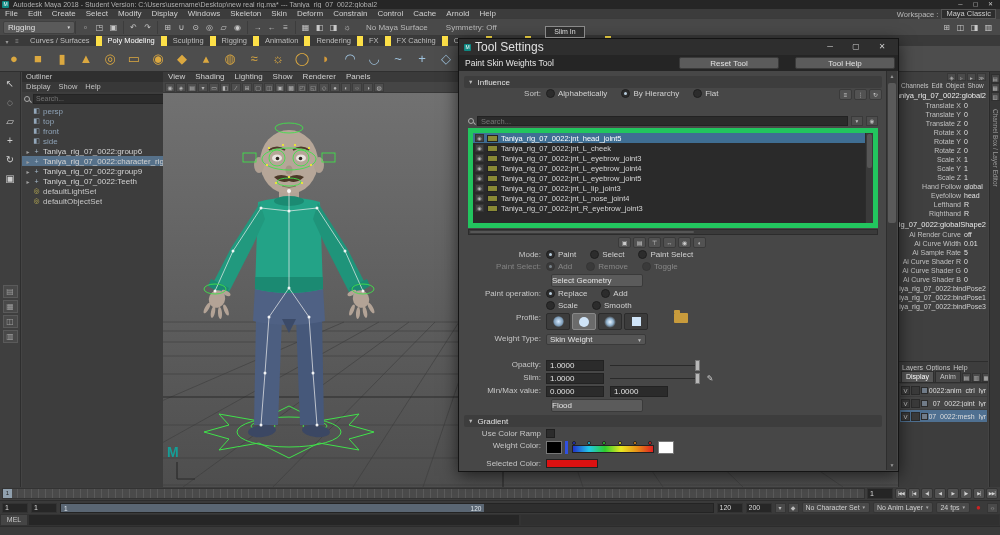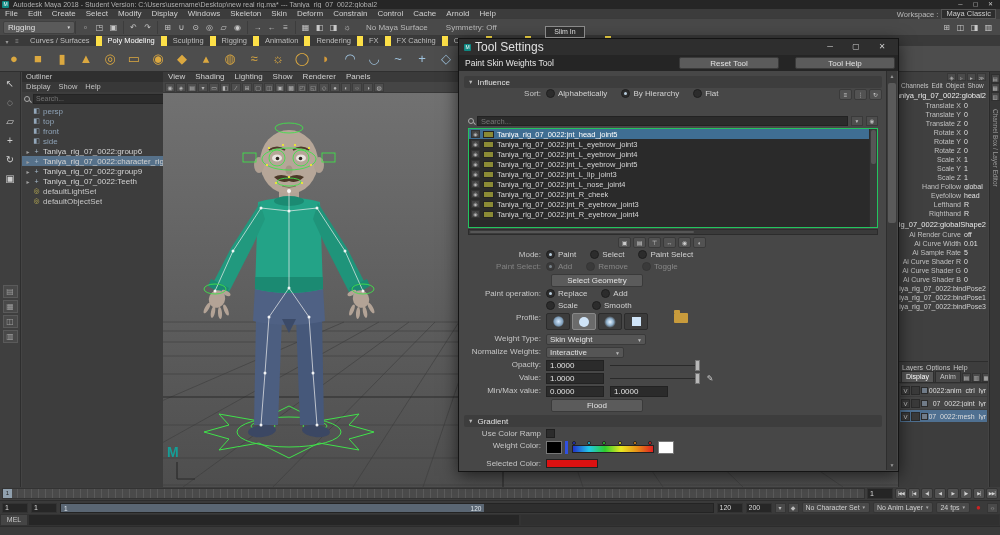--- a/index.html
+++ b/index.html
@@ -124,35 +124,35 @@
 .ts-row{position:absolute;left:4px;right:15px;height:11px;display:flex;align-items:flex-start}
 .ts-lbl{width:82px;text-align:right;padding-right:5px;color:#c6c6c6;flex:none;white-space:nowrap;font-size:8px}
 .dim{opacity:.45}
 .rgroup{display:flex;align-items:center}
 .rwrap{display:flex;align-items:center;margin-right:14px}
 .rwrap.dis{opacity:.45}
 .radio{width:9px;height:9px;border-radius:50%;background:#2c2c2c;border:1px solid #1f1f1f;margin-right:3px;position:relative;flex:none}
 .radio.on::after{content:"";position:absolute;inset:2px;border-radius:50%;background:#b9cede}
 .rlabel{color:#d2d2d2;white-space:nowrap}
 .checkbox{width:9px;height:9px;background:#2c2c2c;border:1px solid #1f1f1f}
-.ts-btn{position:absolute;left:91px;width:92px;height:13px;background:#5b5b5b;border:1px solid #3a3a3a;border-radius:2px;text-align:center;line-height:12px;color:#e2e2e2}
+.ts-btn{position:absolute;left:91px;width:92px;height:13px;background:#5b5b5b;border:1px solid #3a3a3a;border-radius:2px;text-align:left;line-height:12px;color:#e2e2e2}
 .dd{height:11px;background:#555;border:1px solid #3a3a3a;border-radius:2px;display:flex;align-items:center;justify-content:space-between;padding:0 3px;color:#e0e0e0}
 .dd .arr{font-size:5px;color:#bbb;margin-left:4px}
 .ts-input{height:11px;background:#2b2b2b;border:1px solid #222;color:#e0e0e0;font-size:8px;padding:0 3px;font-family:inherit;width:58px}
 .slider{position:relative;width:90px;height:11px;margin-left:6px;flex:none}
 .slider::before{content:"";position:absolute;left:0;right:0;top:5px;height:1px;background:#2a2a2a}
 .slider-handle{position:absolute;top:0;width:5px;height:11px;background:#b8b8b8;border:1px solid #777}
 .dropper{width:12px;height:11px;text-align:center;line-height:11px;color:#ccc;margin-left:4px}
 .sort-icons{margin-left:auto;display:flex;gap:2px}
 .tr-icon{width:13px;height:11px;background:#525252;border:1px solid #3a3a3a;border-radius:2px;font-size:6px;line-height:10px;text-align:center;color:#ccc}
 .infl-bar{position:absolute;left:8px;right:19px;height:11px;background:#3d3d3d;border-radius:2px;padding:0 4px;color:#dcdcdc;line-height:11px}
 .search-row{position:absolute;left:8px;right:19px;height:12px;display:flex;align-items:center;gap:3px}
 .search-input{flex:1;height:10px;background:#2b2b2b;border:1px solid #222;color:#ccc;font-size:7.5px;padding:0 3px;font-family:inherit;min-width:0}
 .sr-icon{width:12px;height:10px;background:#4e4e4e;border:1px solid #3a3a3a;font-size:5.5px;text-align:center;line-height:9px;color:#bbb;flex:none}
-.inf-list{position:absolute;left:8px;right:19px;height:100px;background:#2a2a2a;border:1px solid #22c55e;overflow:hidden}
+.inf-list{position:absolute;left:8px;right:19px;height:100px;background:#2a2a2a;border:5px solid #22c55e;overflow:hidden}
 .inf-row{height:10px;display:flex;align-items:center;gap:3px;padding:0 2px;white-space:nowrap}
 .inf-row.sel{background:#3f6e93}
 .inf-eye{width:9px;height:8px;background:#444;border:1px solid #333;font-size:5px;line-height:7px;text-align:center;color:#bbb;flex:none}
 .inf-swatch{width:11px;height:7px;border:1px solid #222;flex:none}
 .inf-name{font-size:7.5px;color:#d5d5d5;overflow:hidden}
 .inf-row.sel .inf-name{color:#fff}
 .inf-vscroll{position:absolute;right:0;top:0;width:8px;bottom:0;background:#3a3a3a;border-left:1px solid #2c2c2c}
 .inf-vhandle{position:absolute;left:1px;right:1px;top:1px;height:34px;background:#565656;border-radius:2px}
 .inf-hscroll{position:absolute;left:8px;right:19px;height:6px;background:#3a3a3a;border:1px solid #2c2c2c}
 .inf-hhandle{position:absolute;top:1px;left:1px;width:55%;height:2px;background:#565656;border-radius:2px}
@@ -761,20 +761,25 @@
       <div class="inf-list" style="top:57px">
         <div id="inf-rows">
             <div class="inf-row sel">
               <span class="inf-eye">◉</span>
               <span class="inf-swatch" style="background: rgb(138, 138, 53);"></span>
               <span class="inf-name">Taniya_rig_07_0022:jnt_head_joint5</span>
             </div>
             <div class="inf-row">
               <span class="inf-eye">◉</span>
               <span class="inf-swatch" style="background: rgb(138, 138, 53);"></span>
+              <span class="inf-name">Taniya_rig_07_0022:jnt_L_cheek</span>
+            </div>
+            <div class="inf-row">
+              <span class="inf-eye">◉</span>
+              <span class="inf-swatch" style="background: rgb(138, 138, 53);"></span>
               <span class="inf-name">Taniya_rig_07_0022:jnt_L_eyebrow_joint3</span>
             </div>
             <div class="inf-row">
               <span class="inf-eye">◉</span>
               <span class="inf-swatch" style="background: rgb(138, 138, 53);"></span>
               <span class="inf-name">Taniya_rig_07_0022:jnt_L_eyebrow_joint4</span>
             </div>
             <div class="inf-row">
               <span class="inf-eye">◉</span>
               <span class="inf-swatch" style="background: rgb(138, 138, 53);"></span>
@@ -786,31 +791,21 @@
               <span class="inf-name">Taniya_rig_07_0022:jnt_L_lip_joint3</span>
             </div>
             <div class="inf-row">
               <span class="inf-eye">◉</span>
               <span class="inf-swatch" style="background: rgb(138, 138, 53);"></span>
               <span class="inf-name">Taniya_rig_07_0022:jnt_L_nose_joint4</span>
             </div>
             <div class="inf-row">
               <span class="inf-eye">◉</span>
               <span class="inf-swatch" style="background: rgb(138, 138, 53);"></span>
-              <span class="inf-name">Taniya_rig_07_0022:jnt_R_cheek</span>
-            </div>
-            <div class="inf-row">
-              <span class="inf-eye">◉</span>
-              <span class="inf-swatch" style="background: rgb(138, 138, 53);"></span>
               <span class="inf-name">Taniya_rig_07_0022:jnt_R_eyebrow_joint3</span>
-            </div>
-            <div class="inf-row">
-              <span class="inf-eye">◉</span>
-              <span class="inf-swatch" style="background: rgb(138, 138, 53);"></span>
-              <span class="inf-name">Taniya_rig_07_0022:jnt_R_eyebrow_joint4</span>
             </div>
           </div>
         <div class="inf-vscroll">
             <div class="inf-vhandle"></div>
           </div>
       </div>
       <div class="inf-hscroll" style="top:158px">
           <div class="inf-hhandle"></div>
         </div>
 
@@ -906,38 +901,31 @@
           </span>
         <span class="brush-btn">
             <span class="brush-soft2"></span>
           </span>
         <span class="brush-btn">
             <span class="brush-square"></span>
           </span>
         <span class="folder-icon"></span>
       </div>
 
-      <div class="ts-row" style="top:276px">
-        <span class="ts-lbl">Normalize Weights:</span>
-        <span class="dd" style="width:78px">
-            <span>Interactive</span>
-            <span class="arr">▼</span>
-          </span>
-      </div>
 
       <div class="ts-row" style="top:289px">
         <span class="ts-lbl">Opacity:</span>
         <input class="ts-input" value="1.0000" style="">
         <span class="slider">
             <span class="slider-handle" style="left: calc(100% - 5px);"></span>
           </span>
       </div>
 
       <div class="ts-row" style="top:302px">
-        <span class="ts-lbl">Value:</span>
+        <span class="ts-lbl">Slim:</span>
         <input class="ts-input" value="1.0000" style="">
         <span class="slider">
             <span class="slider-handle" style="left: calc(100% - 5px);"></span>
           </span>
         <span class="dropper">✎</span>
       </div>
 
       <div class="ts-row" style="top:315px">
         <span class="ts-lbl">Min/Max value:</span>
         <input class="ts-input" value="0.0000" style="">

